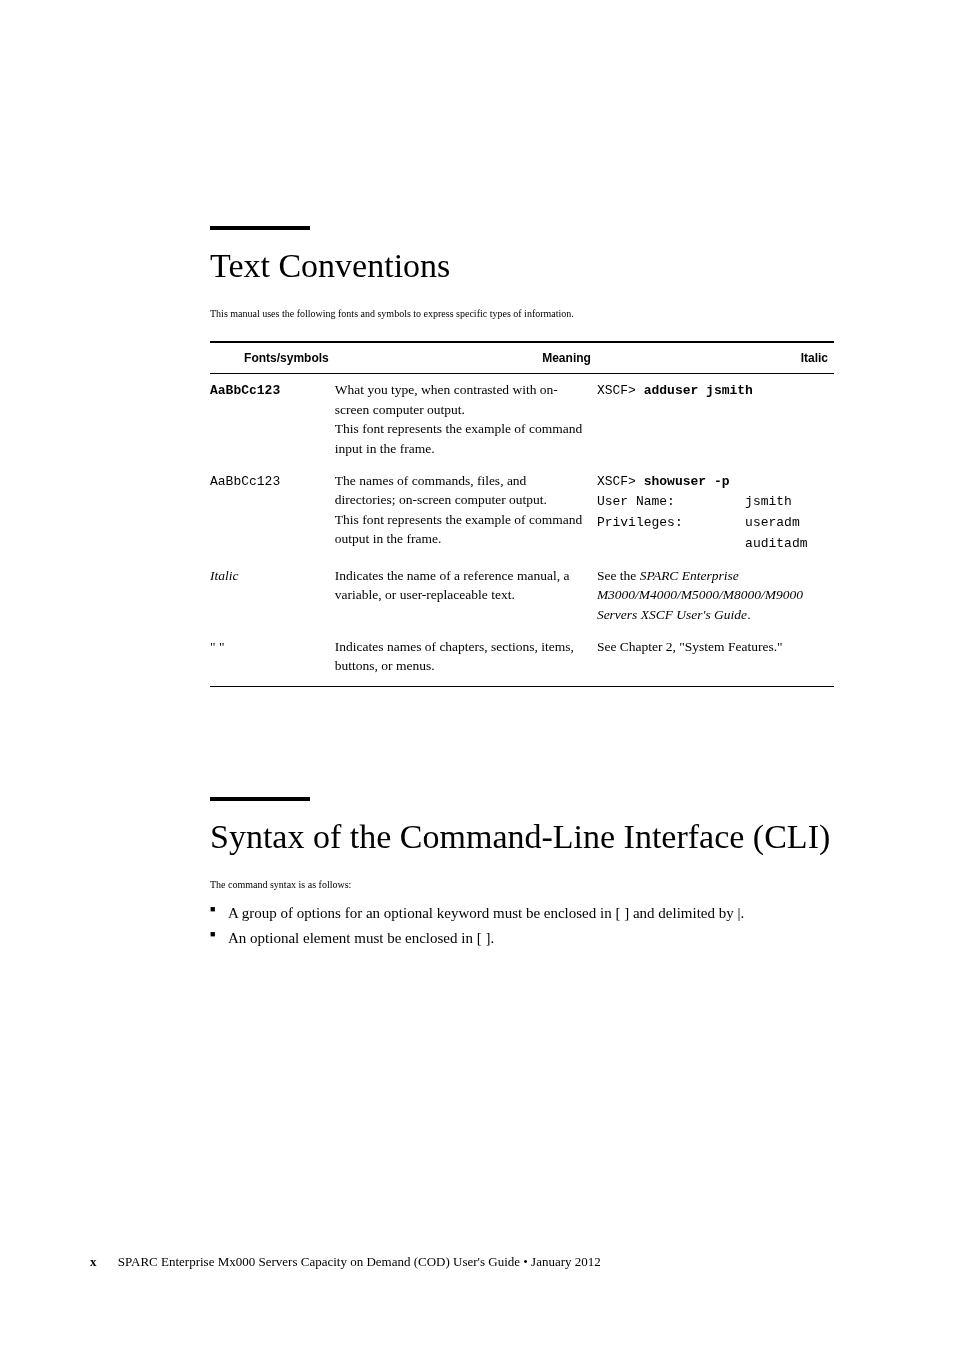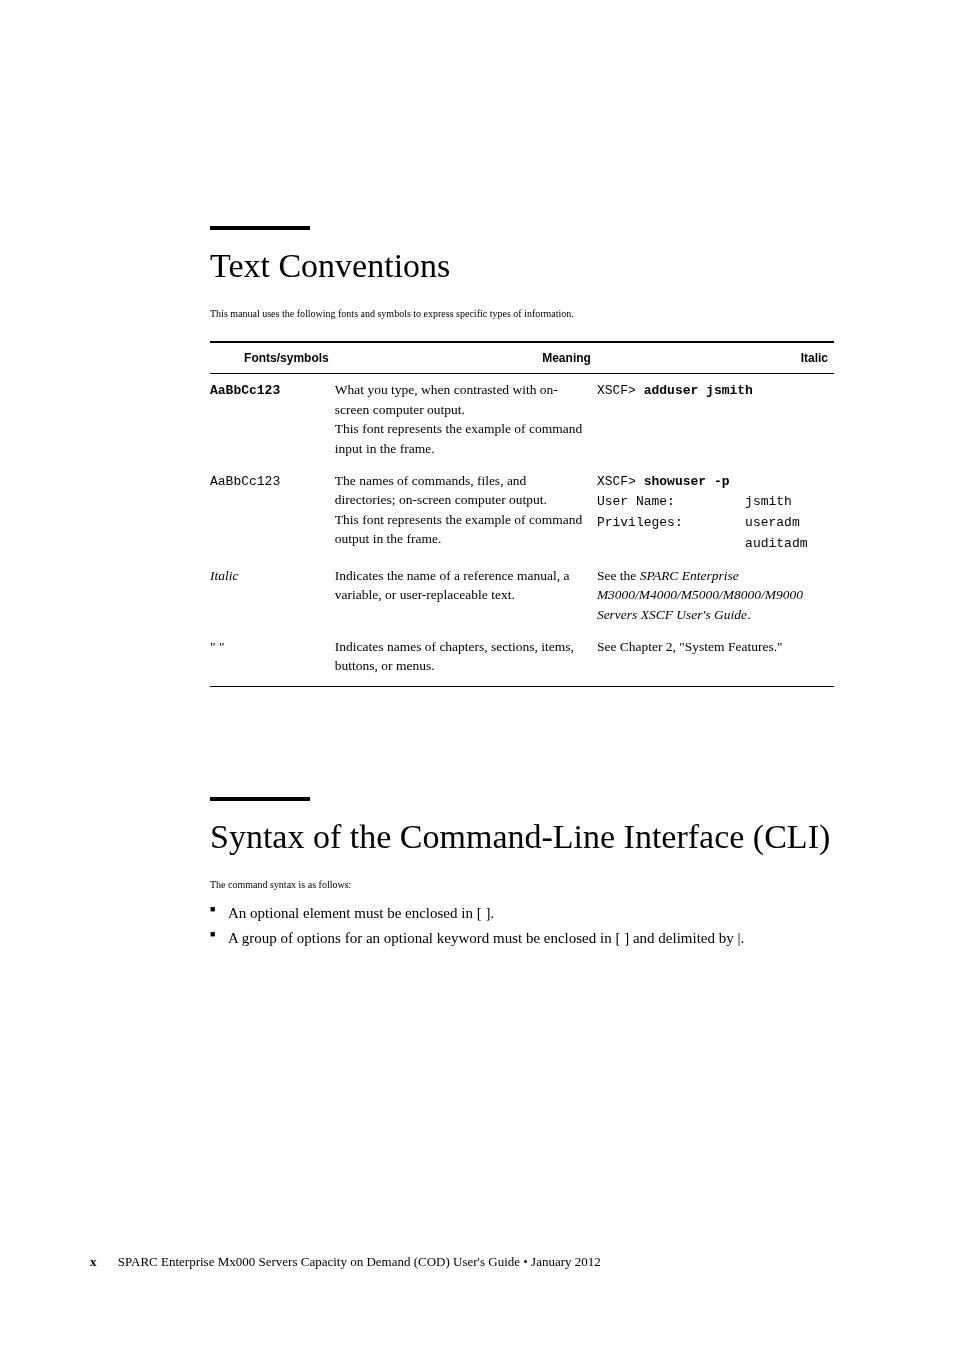--- a/index.html
+++ b/index.html
@@ -147,22 +147,22 @@
       </tr>
     </tbody>
   </table>
 
   <div class="section-gap"></div>
 
   <div class="h-rule-short"></div>
   <h1 class="h1">Syntax of the Command-Line Interface (CLI)</h1>
   <p class="body-text" style="margin-bottom:6px;">The command syntax is as follows:</p>
   <ul class="bullets">
+    <li>A group of options for an optional keyword must be enclosed in [ ] and delimited by |.</li>
     <li>An optional element must be enclosed in [ ].</li>
-    <li>A group of options for an optional keyword must be enclosed in [ ] and delimited by |.</li>
   </ul>
 
 </div>
 
 <div class="footer">
   <span class="pnum">x</span>
   <span>SPARC Enterprise Mx000 Servers Capacity on Demand (COD) User's Guide • January 2012</span>
 </div>
 
 </body></html>

